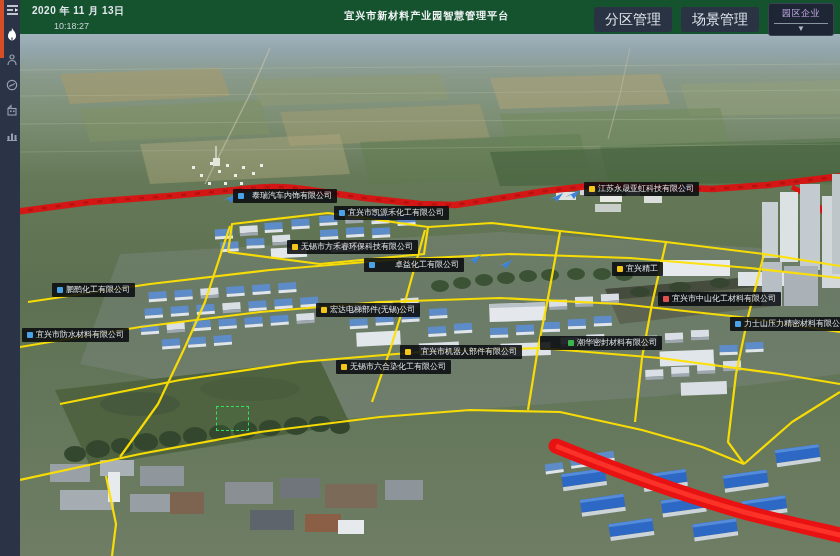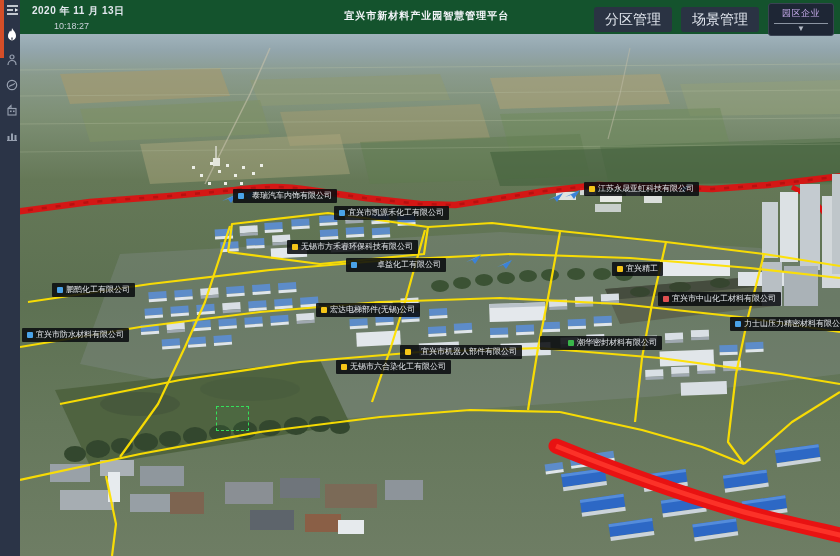--- a/index.html
+++ b/index.html
@@ -401,21 +401,21 @@
         <span>泰瑞汽车内饰有限公司</span>
       </div>
       <div class="map-label" style="left: 314px; top: 172px;">
         <span class="dot" style="background: rgb(74, 163, 232);"></span>
         <span>宜兴市凯源禾化工有限公司</span>
       </div>
       <div class="map-label" style="left: 267px; top: 206px;">
         <span class="dot" style="background: rgb(245, 197, 24);"></span>
         <span>无锡市方禾睿环保科技有限公司</span>
       </div>
-      <div class="map-label" style="left: 326px; top: 224px; gap: 20px;">
+      <div class="map-label" style="left: 344px; top: 224px; gap: 20px;">
         <span class="dot" style="background: rgb(74, 163, 232);"></span>
         <span>卓益化工有限公司</span>
       </div>
       <div class="map-label" style="left: 564px; top: 148px;">
         <span class="dot" style="background: rgb(245, 197, 24);"></span>
         <span>江苏永晟亚虹科技有限公司</span>
       </div>
       <div class="map-label" style="left: 32px; top: 249px;">
         <span class="dot" style="background: rgb(74, 163, 232);"></span>
         <span>鹏鹞化工有限公司</span>

